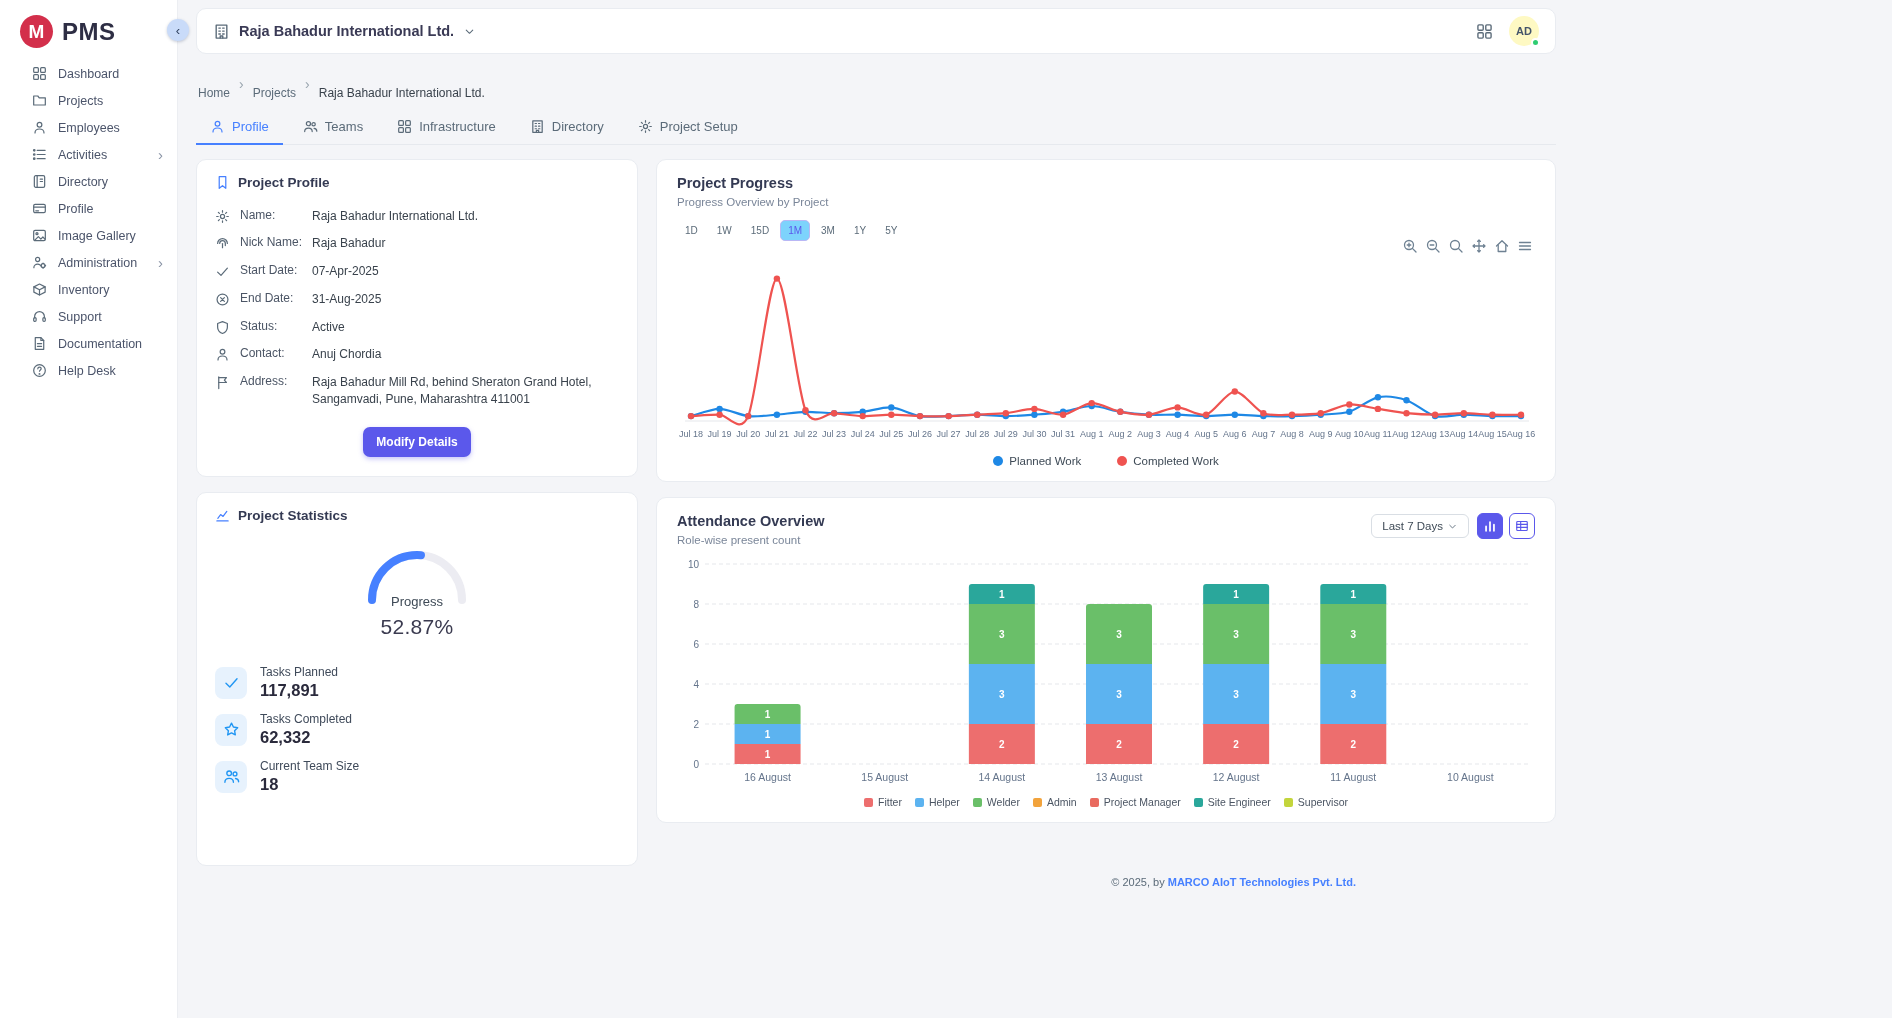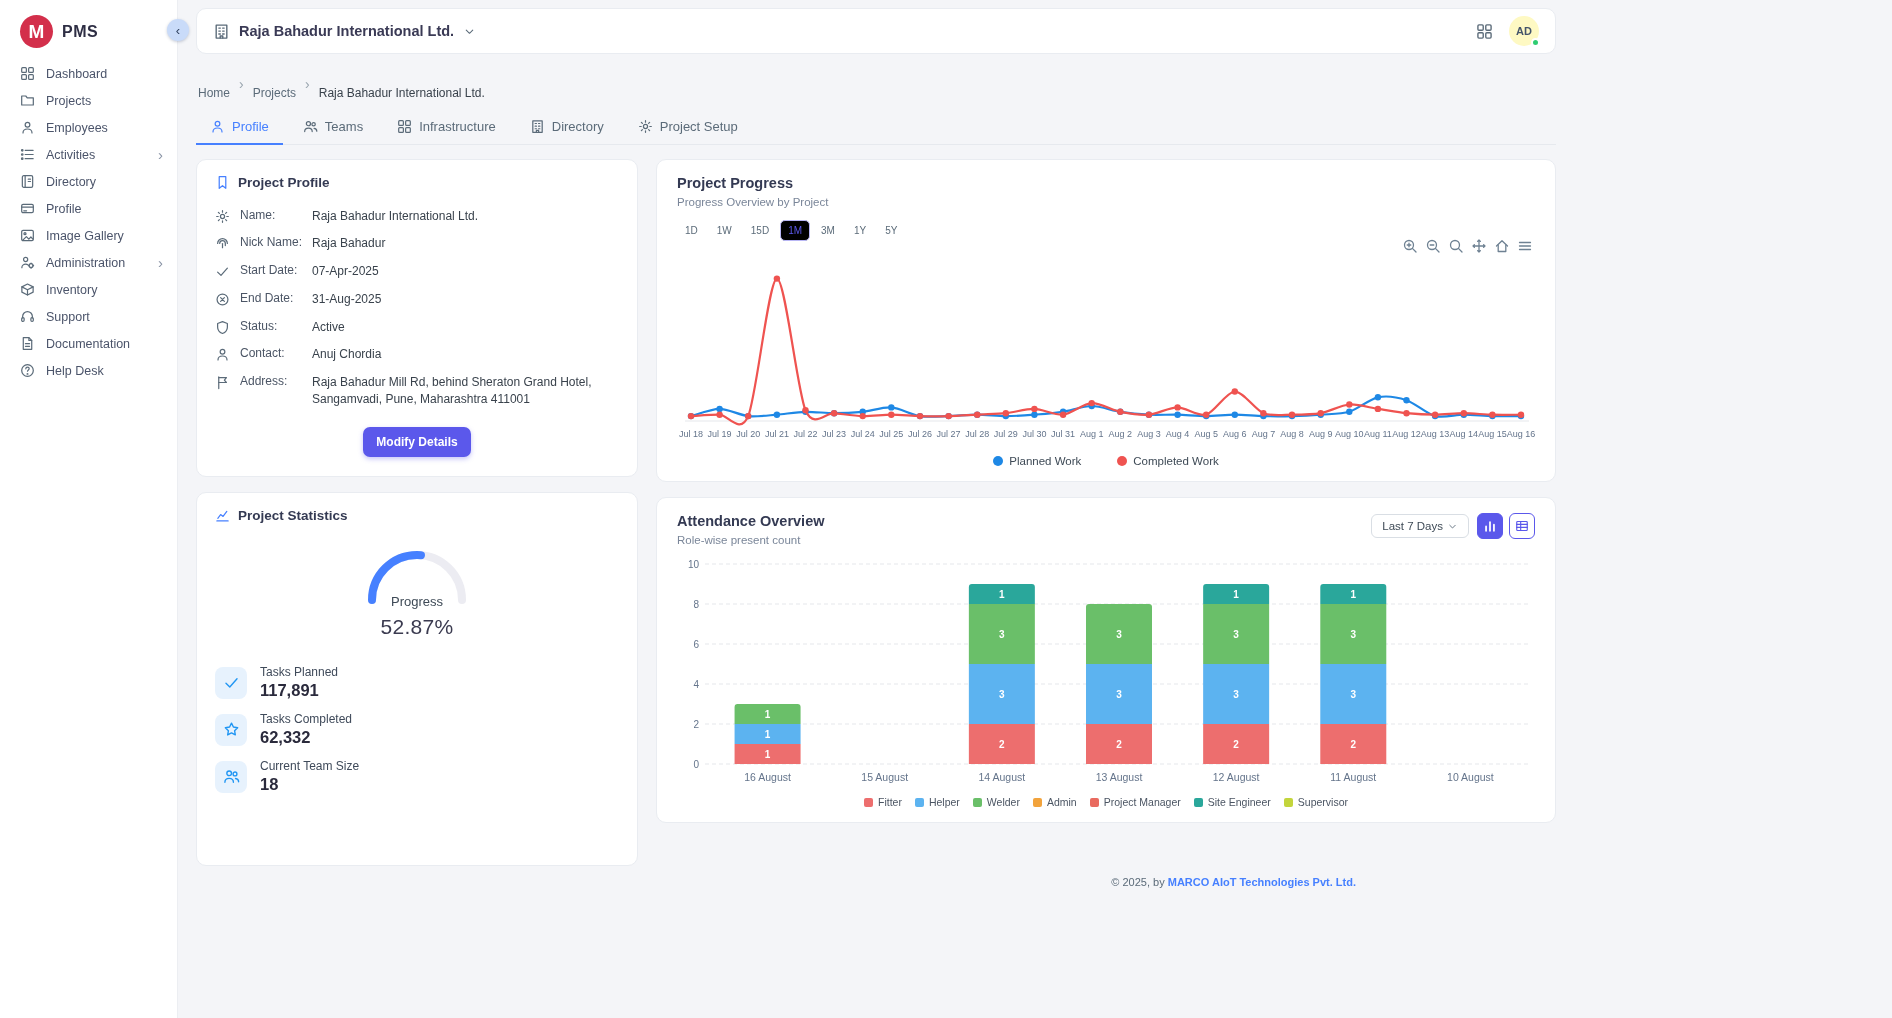--- a/index.html
+++ b/index.html
@@ -8,22 +8,22 @@
     font-family: "Liberation Sans","DejaVu Sans",sans-serif;
     background:#fff; color:#39424c; overflow:hidden;
   }
   .app { display:flex; width:1892px; height:1018px; position:relative; }
 
   
   .sidebar { width:178px; flex-shrink:0; background:#fff; border-right:1px solid #eceef2; }
   .logo { display:flex; align-items:center; gap:9px; padding:15px 18px 12px 20px; cursor:pointer; }
   .logo-mark { width:33px; height:33px; border-radius:50%; background:var(--logo,#d32f4b); color:#fff;
     display:flex; align-items:center; justify-content:center; font-weight:bold; font-size:19px; }
-  .logo-text { font-size:16px; font-weight:bold; color:#2e2e44; letter-spacing:.5px; }
-  .nav-item { display:flex; align-items:center; gap:11px; padding:6px 14px 6px 20px;
+  .logo-text { font-size:24px; font-weight:bold; color:#2e2e44; letter-spacing:.5px; }
+  .nav-item { display:flex; align-items:center; gap:11px; padding:6px 14px 6px 32px;
     font-size:12.5px; color:#4b546a; cursor:pointer; }
   .nav-item .icon { width:15px; height:15px; color:#5b6b79; }
   .nav-item .icon svg { width:15px; height:15px; display:block; }
   .nav-label { flex:1; }
   .nav-chevron { color:#8a94a6; font-size:15px; line-height:1; }
 
   .collapse-btn { position:absolute; left:167px; top:19px; width:22px; height:22px; border-radius:50%;
     background:#c9dbf9; color:#2c3e5d; border:none; font-size:13px; cursor:pointer; z-index:6;
     display:flex; align-items:center; justify-content:center; box-shadow:0 1px 3px rgba(30,50,90,.25); }
 
@@ -90,21 +90,21 @@
   .stat-label { font-size:12px; color:#3f4a5a; }
   .stat-value { font-size:16.5px; font-weight:bold; color:#2a2a3c; margin-top:2px; }
 
   
   .progress-card { position:relative; padding:15px 20px 12px; }
   .p-title { font-size:14.5px; font-weight:bold; color:#343a53; }
   .p-sub { font-size:11.5px; color:#7a8699; margin-top:5px; }
   .ranges { display:flex; gap:3px; margin-top:12px; }
   .range { font-size:10px; color:#5b6b79; padding:4px 7px; border:1px solid transparent; border-radius:5px;
     background:none; cursor:pointer; font-family:inherit; }
-  .range.active { color:var(--primary,#5b58eb); border-color:#b9b7f5; background:#000000; }
+  .range.active { color:var(--primary,#5b58eb); border-color:#b9b7f5; background:#7dd3fc; }
   .chart-toolbar { position:absolute; right:22px; top:78px; display:flex; gap:7px; }
   .ct-icon { width:16px; height:16px; color:#6e8192; cursor:pointer; }
   .ct-icon svg { width:16px; height:16px; display:block; }
   .line-chart { margin-top:16px; }
   .chart-legend { display:flex; justify-content:center; gap:36px; margin-top:6px; padding-bottom:2px;text-align:center; }
   .lg-item { display:flex; align-items:center; gap:6px; font-size:11.5px; color:#3e4a56; cursor:pointer; }
   .lg-dot { width:10px; height:10px; border-radius:50%; }
 
   
   .attendance-card { padding:15px 20px 12px; }

